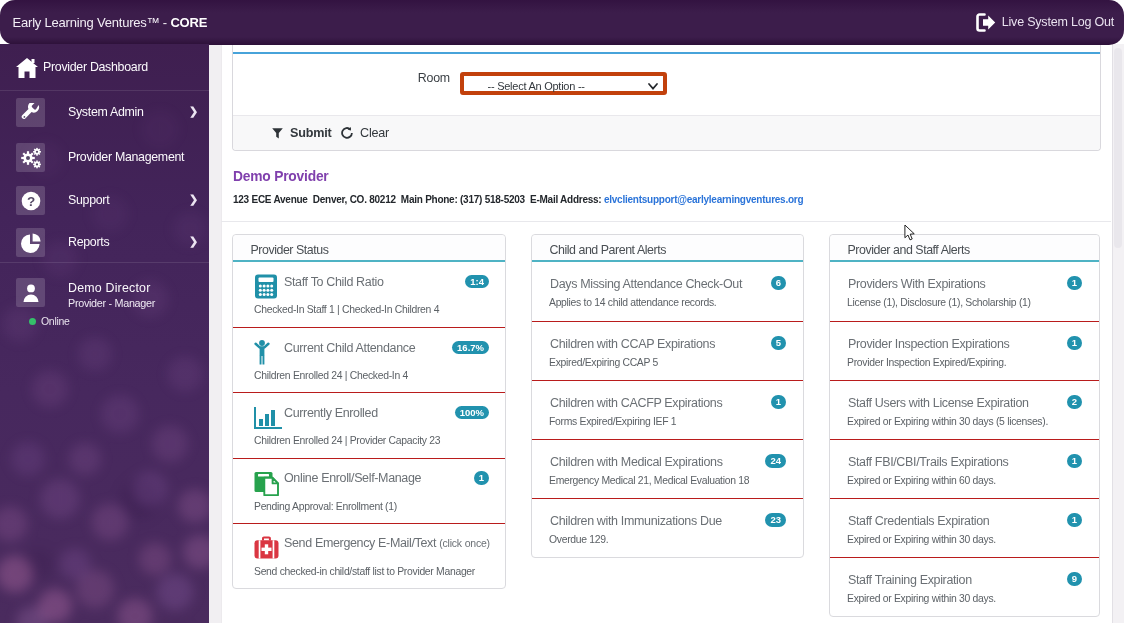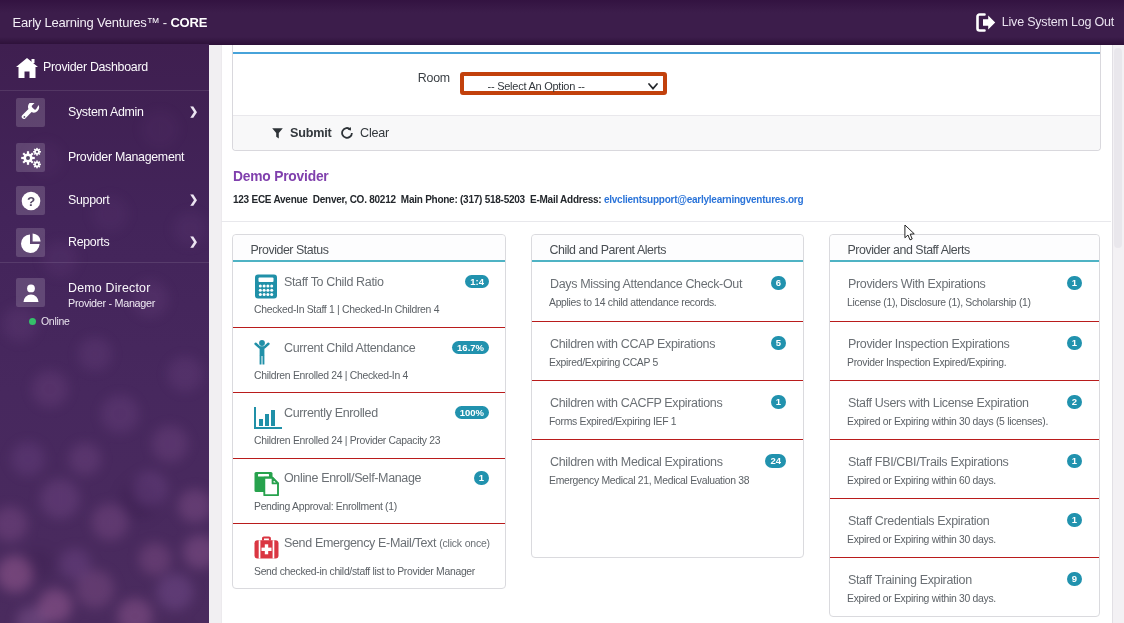--- a/index.html
+++ b/index.html
@@ -1,21 +1,21 @@
 <!DOCTYPE html>
 <html><head>
 <meta charset="utf-8">
 <style>
 * { margin:0; padding:0; box-sizing:border-box; }
 html,body { width:1124px; height:623px; overflow:hidden; font-family:"Liberation Sans", sans-serif; background:#fff; }
 #page { position:relative; width:1124px; height:623px; }
 
 
 #topbar { position:absolute; left:0; top:0; width:1124px; height:45px;
-  background:linear-gradient(180deg,#331341 0%, #3c1d4b 28%, #3c1d4b 82%, #2c1038 100%); }
+  background:linear-gradient(180deg,#331341 0%, #3c1d4b 28%, #3c1d4b 82%, #2c1038 100%);border-radius:15px; }
 #brand { position:absolute; left:12.5px; top:14.5px; font-size:13px; color:#f2eef5; letter-spacing:-0.2px; }
 #brand b { color:#ffffff; }
 #logout { position:absolute; right:10px; top:0; height:44px; display:flex; align-items:center; color:#e9e2ef; font-size:12.5px; letter-spacing:-0.2px; }
 #logout svg { margin-right:6px; }
 
 
 #sidebar { position:absolute; left:0; top:44px; width:208.5px; height:579px; overflow:hidden;
   background:linear-gradient(180deg,#3f1f50 0%, #43245a 30%, #47285e 60%, #4a2b5e 100%); }
 #sidebar::before { content:""; position:absolute; left:-25px; top:-25px; width:260px; height:630px; filter:blur(6px);
   background:
@@ -327,21 +327,26 @@
       <span class="csub">Expired/Expiring CCAP 5</span>
     </div>
     <div class="crow alertrow">
       <span class="ctitle">Children with CACFP Expirations</span>
       <span class="badge">1</span>
       <span class="csub">Forms Expired/Expiring IEF 1</span>
     </div>
     <div class="crow alertrow">
       <span class="ctitle">Children with Medical Expirations</span>
       <span class="badge">24</span>
-      <span class="csub">Emergency Medical 21, Medical Evaluation 38</span>
+      <span class="csub">Emergency Medical 21, Medical Evaluation 18</span>
+    </div>
+    <div class="crow alertrow">
+      <span class="ctitle">Children with Immunizations Due</span>
+      <span class="badge">23</span>
+      <span class="csub">Overdue 129.</span>
     </div>
   </div>
 
   <div class="card" id="card3">
     <div class="chead">Provider and Staff Alerts</div>
     <div class="crow alertrow">
       <span class="ctitle">Providers With Expirations</span>
       <span class="badge">1</span>
       <span class="csub">License (1), Disclosure (1), Scholarship (1)</span>
     </div>

